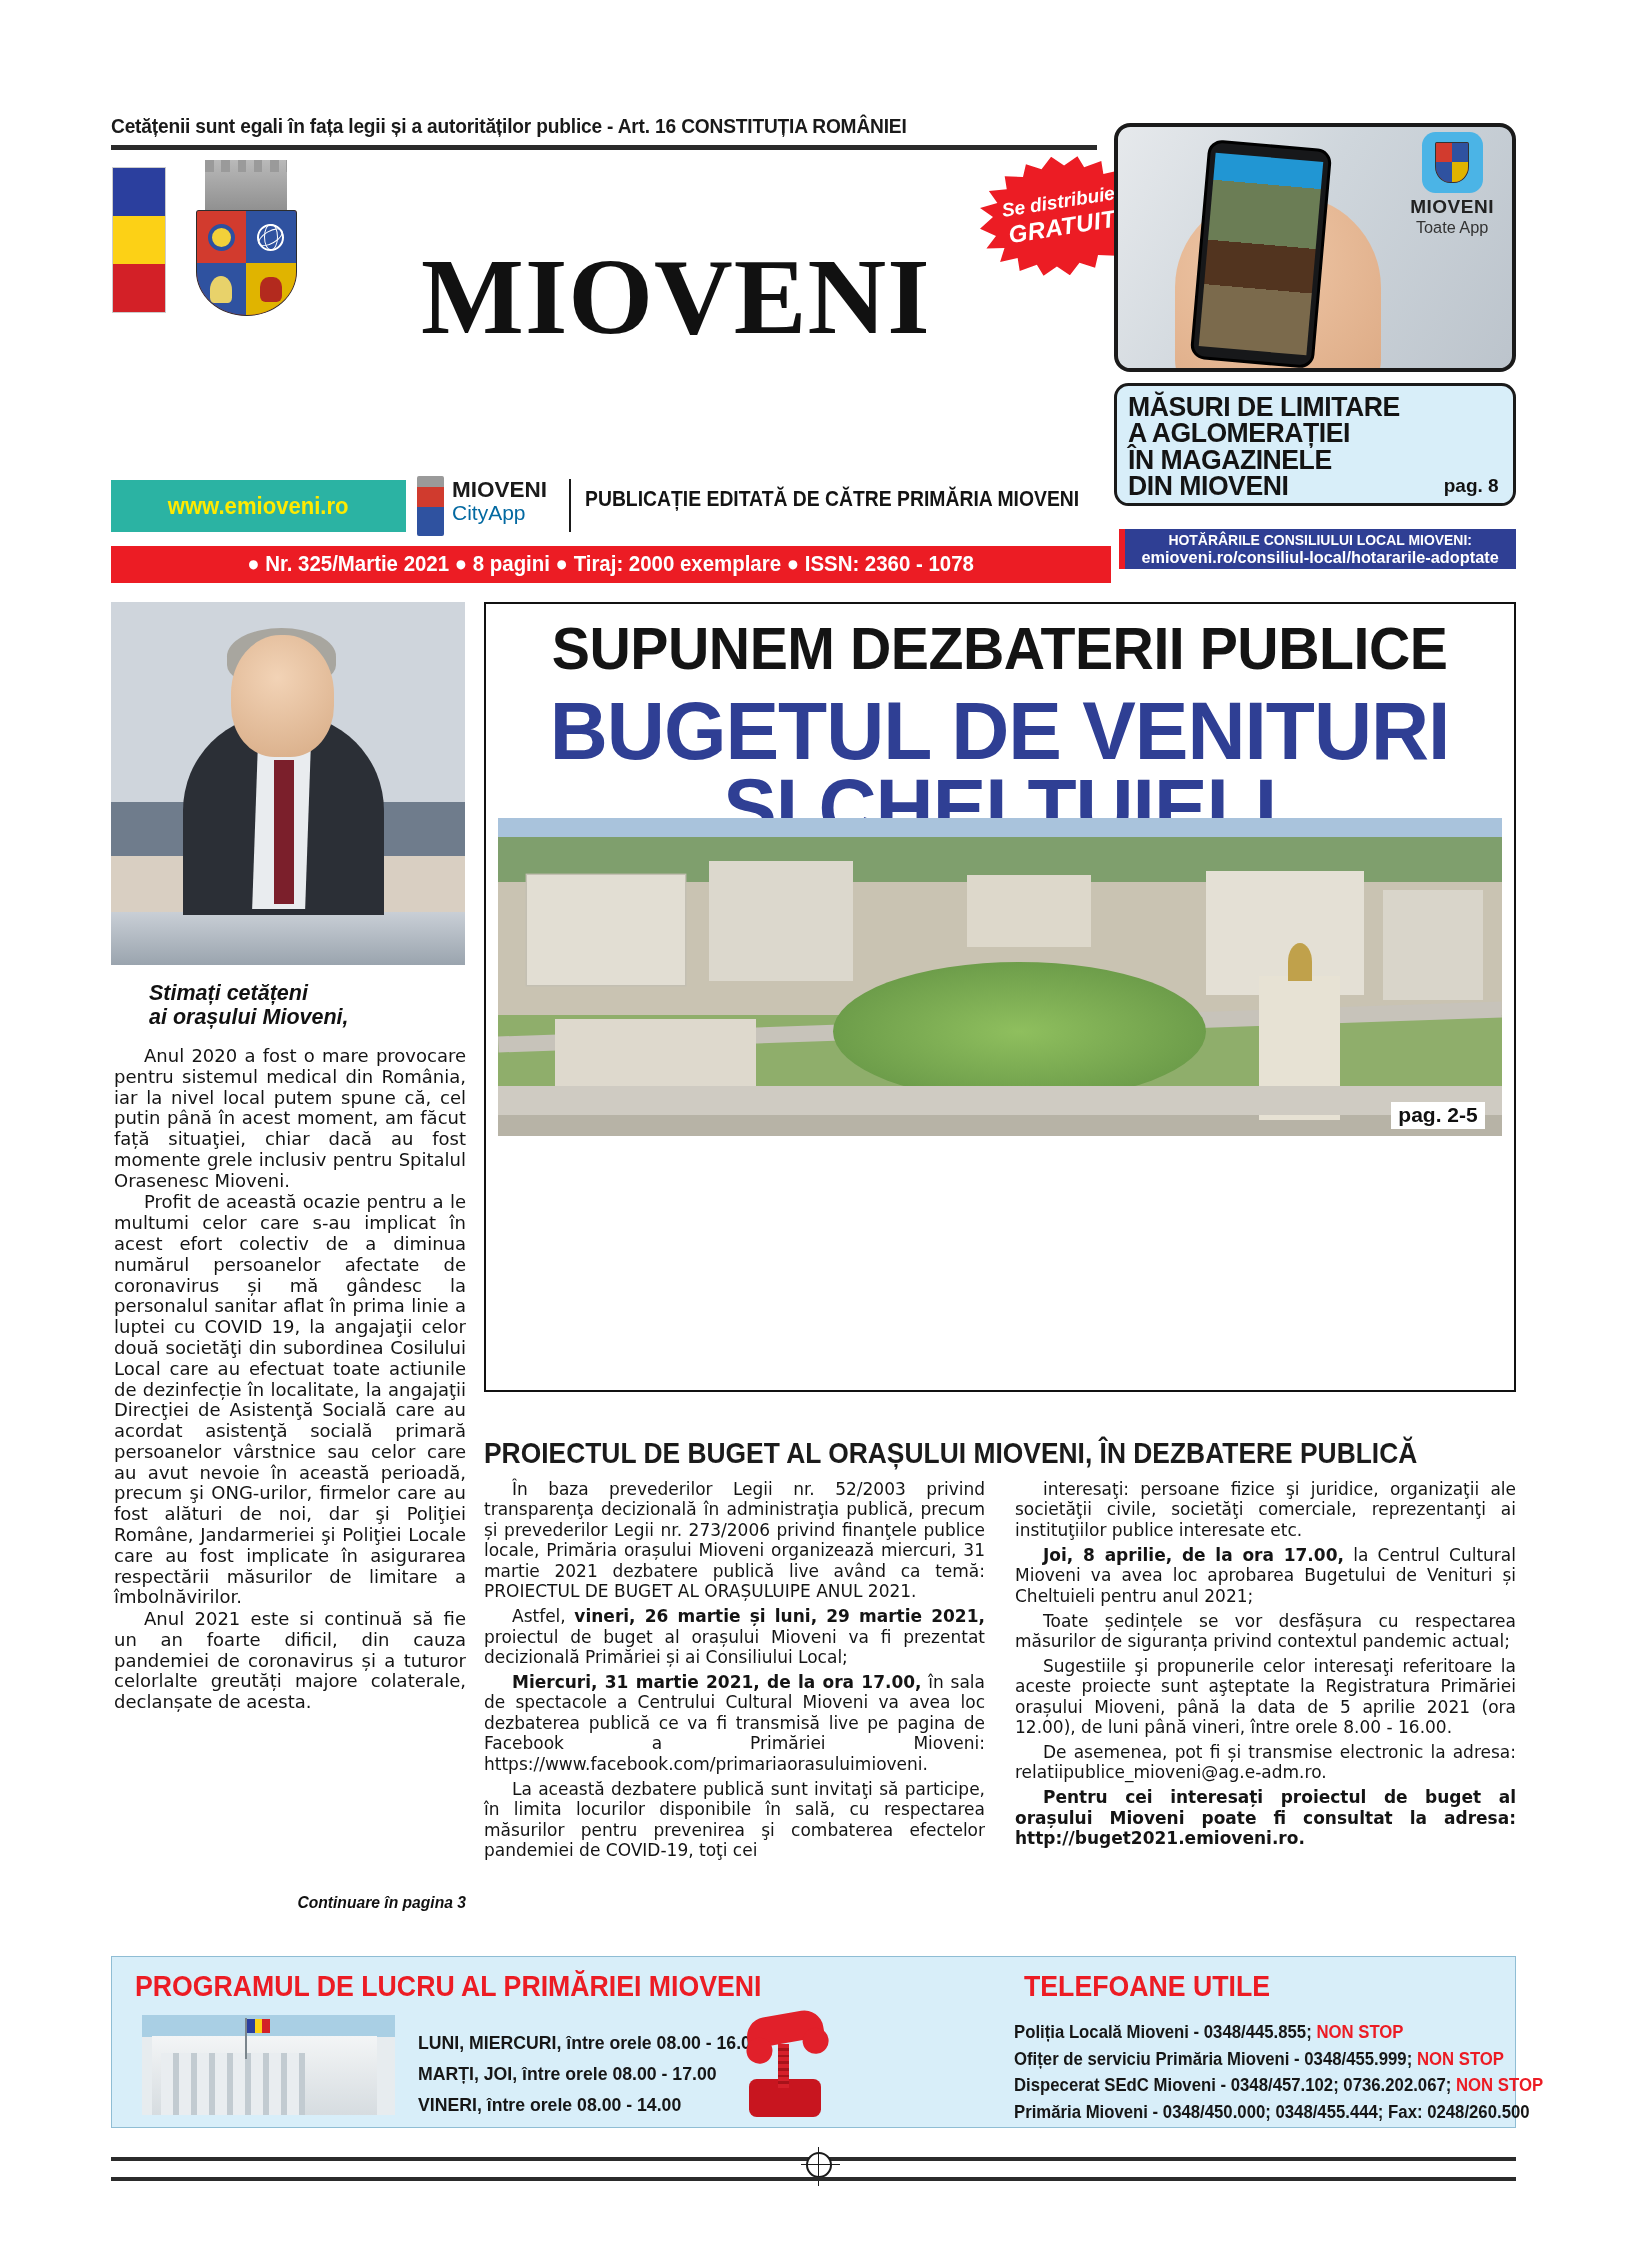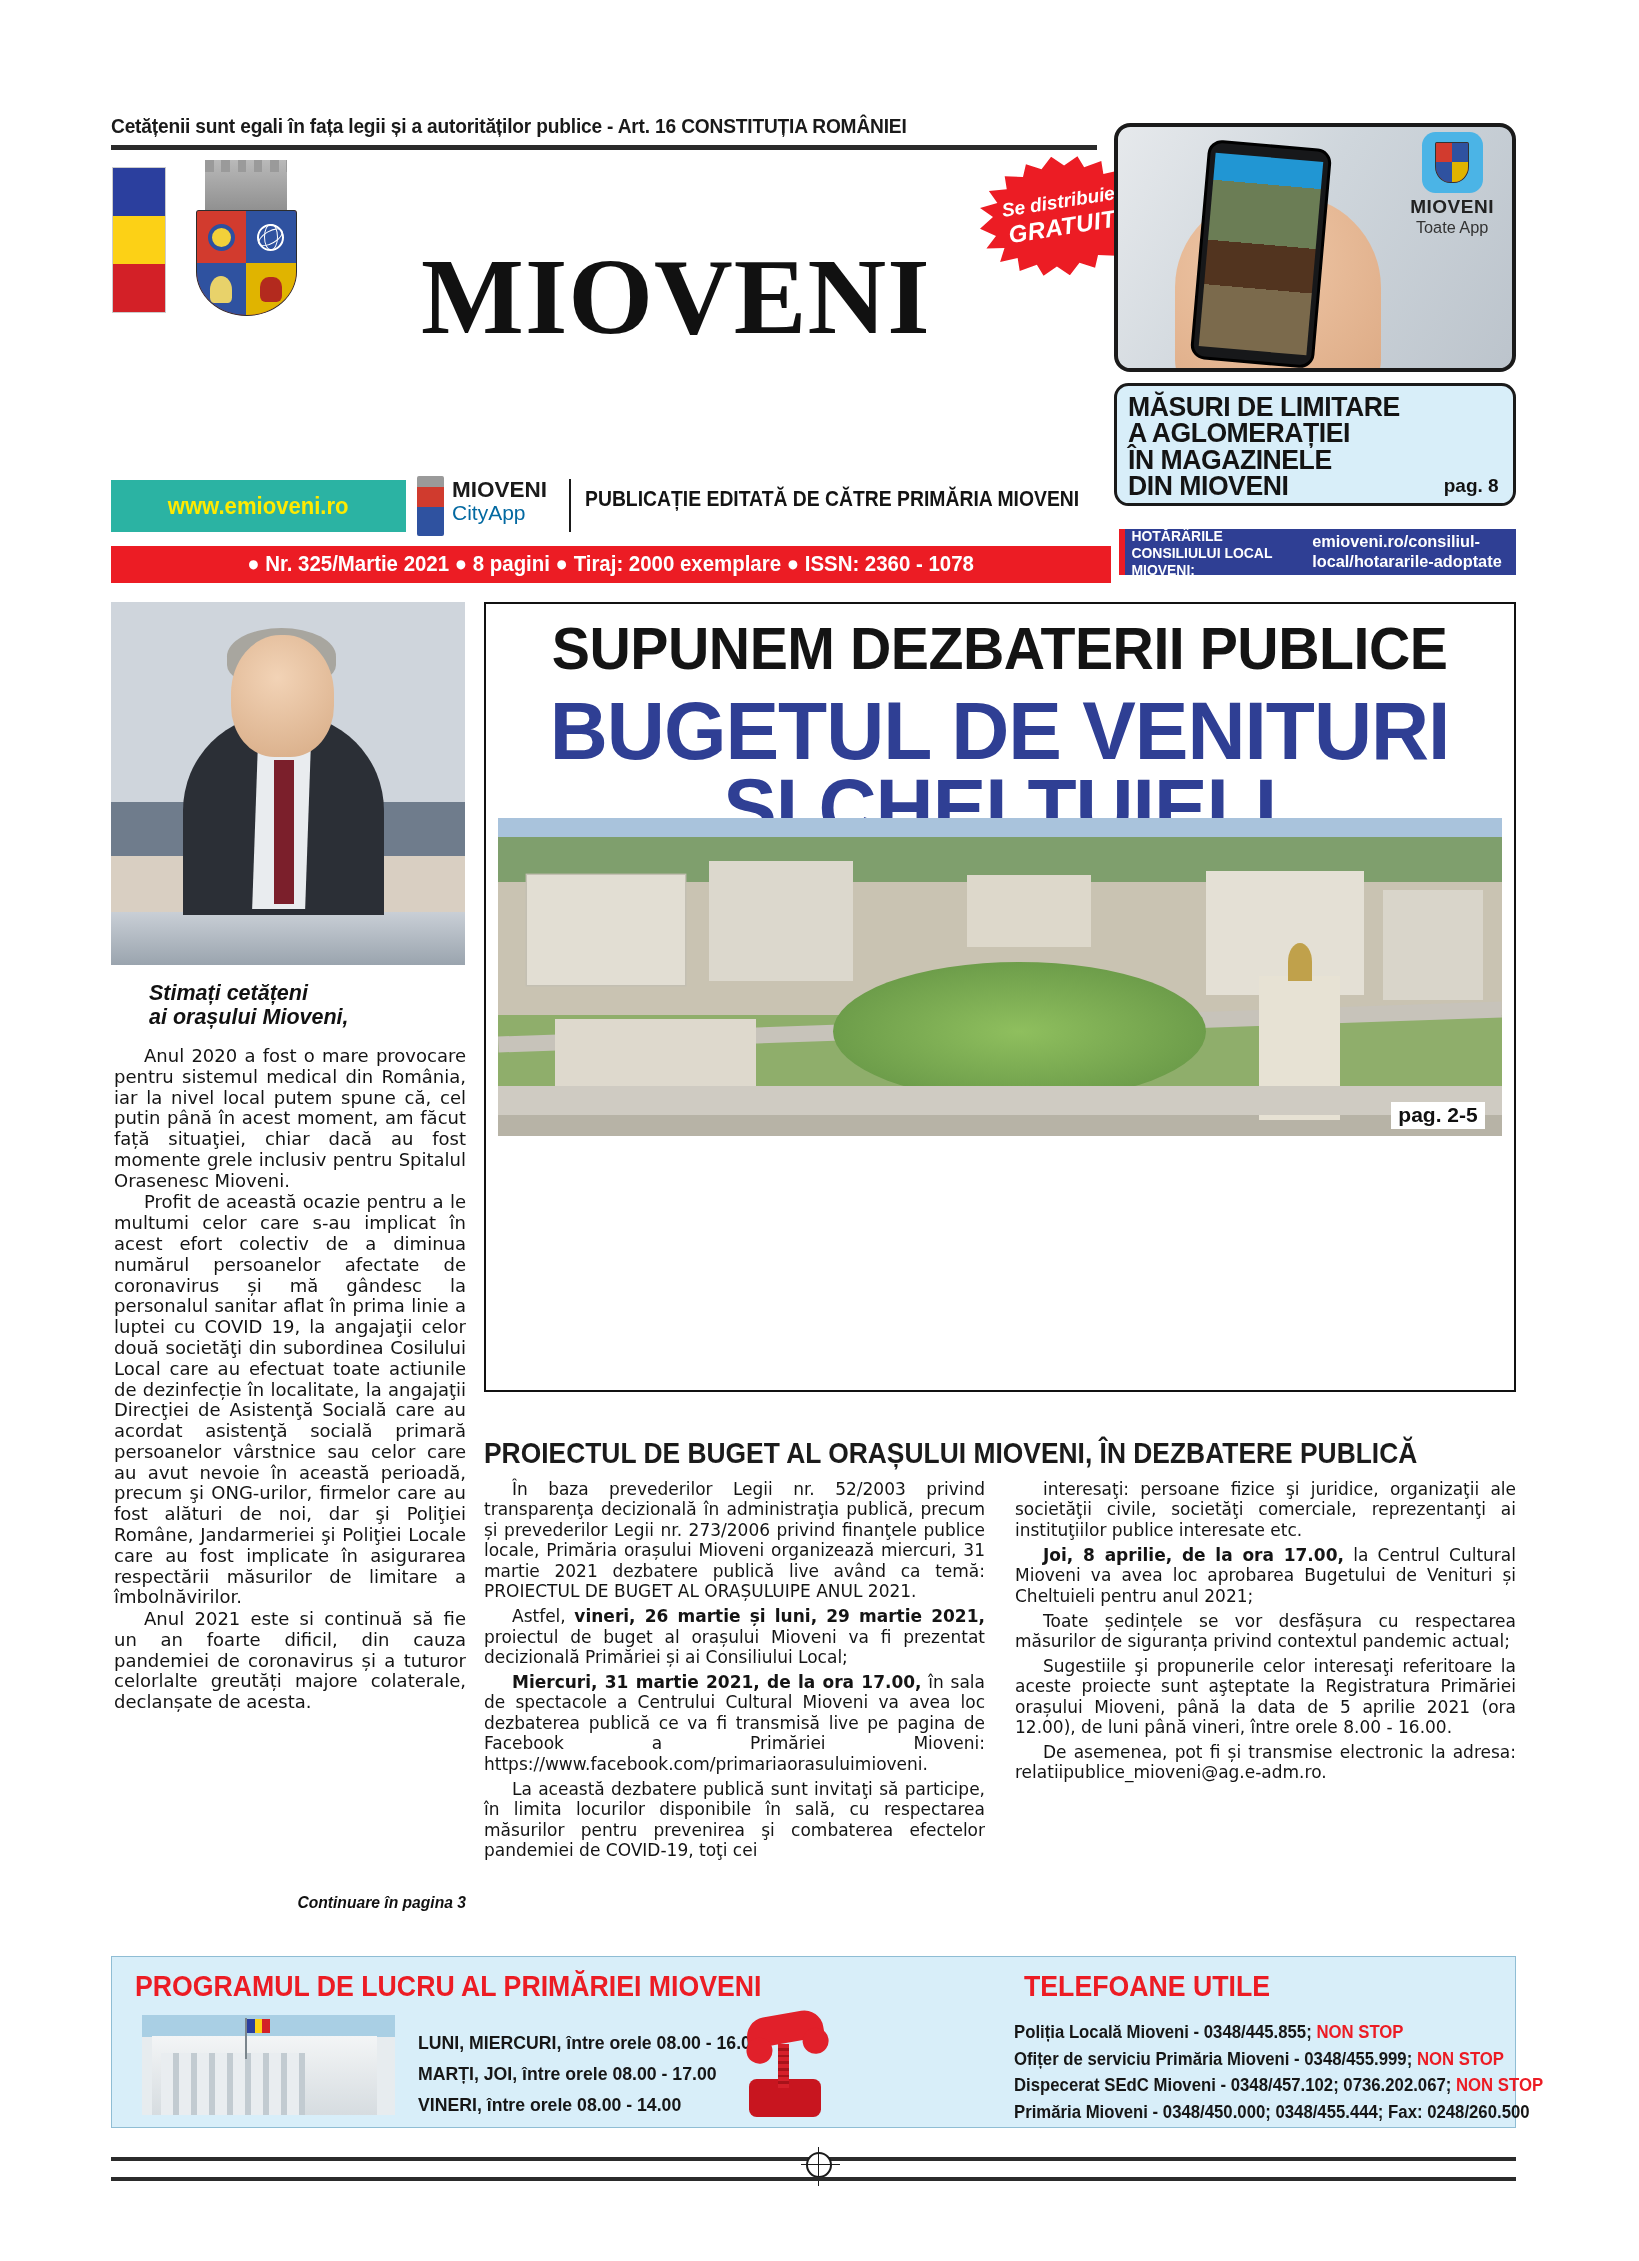--- a/index.html
+++ b/index.html
@@ -239,24 +239,24 @@
     background: #ec1c24;
     display:flex; align-items:center; justify-content:center;
   }
   .red-bar span {
     color:#fff; font-weight:bold; font-size:21.5px;
     transform: scaleX(0.95);
     white-space: nowrap;
   }
   .blue-bar {
     position:absolute; left: 1119px; top: 529px;
-    width: 397px; height: 46px;
+    width: 397px; height: 40px;
     background: #2f3f94;
     border-left: 6.7px solid #ec1c24;
-    display:flex; align-items:center; justify-content:center;
+    display:flex; flex-direction: column; align-items:center; justify-content:center;
   }
   .blue-bar .t1 { color:#fff; font-weight:bold; font-size:15px; letter-spacing:0px; transform: scaleX(0.93);}
   .blue-bar .t2 { color:#fff; font-weight:bold; font-size:17px; transform: scaleX(0.96);}
 
   
   .mayor-photo {
     position:absolute; left: 111px; top: 602px;
     width: 354px; height: 363px;
     background:
       linear-gradient(180deg,#cfd5dc 0 55%, #6f7c8c 55% 70%, #d9cfc2 70% 100%);
@@ -623,20 +623,21 @@
       <p><span>Astfel, </span><b>vineri, 26 martie și luni, 29 martie 2021,</b><span> proiectul de buget al orașului Mioveni va fi prezentat decizională Primăriei și ai Consiliului Local;</span></p>
       <p><b>Miercuri, 31 martie 2021, de la ora 17.00,</b><span> în sala de spectacole a Centrului Cultural Mioveni va avea loc dezbaterea publică ce va fi transmisă live pe pagina de Facebook a Primăriei Mioveni: https://www.facebook.com/primariaorasuluimioveni.</span></p>
       <p><span>La această dezbatere publică sunt invitaţi să participe, în limita locurilor disponibile în sală, cu respectarea măsurilor pentru prevenirea şi combaterea efectelor pandemiei de COVID-19, toţi cei</span></p>
     </div>
     <div class="col">
       <p><span>interesaţi: persoane fizice şi juridice, organizaţii ale societăţii civile, societăţi comerciale, reprezentanţi ai instituţiilor publice interesate etc.</span></p>
       <p><b>Joi, 8 aprilie, de la ora 17.00,</b><span> la Centrul Cultural Mioveni va avea loc aprobarea Bugetului de Venituri și Cheltuieli pentru anul 2021;</span></p>
       <p><span>Toate ședințele se vor desfășura cu respectarea măsurilor de siguranța privind contextul pandemic actual;</span></p>
       <p><span>Sugestiile şi propunerile celor interesaţi referitoare la aceste proiecte sunt aşteptate la Registratura Primăriei orașului Mioveni, până la data de 5 aprilie 2021 (ora 12.00), de luni până vineri, între orele 8.00 - 16.00.</span></p>
       <p><span>De asemenea, pot fi și transmise electronic la adresa: relatiipublice_mioveni@ag.e-adm.ro.</span></p>
+      <p><b>Pentru cei interesați proiectul de buget al orașului Mioveni poate fi consultat la adresa: http://buget2021.emioveni.ro.</b></p>
     </div>
   </div>
 
   <div class="footer">
     <div class="footer-title-left">PROGRAMUL DE LUCRU AL PRIMĂRIEI MIOVENI</div>
     <div class="city-hall-photo">
       <div class="bld"></div>
         <div class="cols"></div>
       <div class="pole"></div>
         <div class="flagm"></div>

